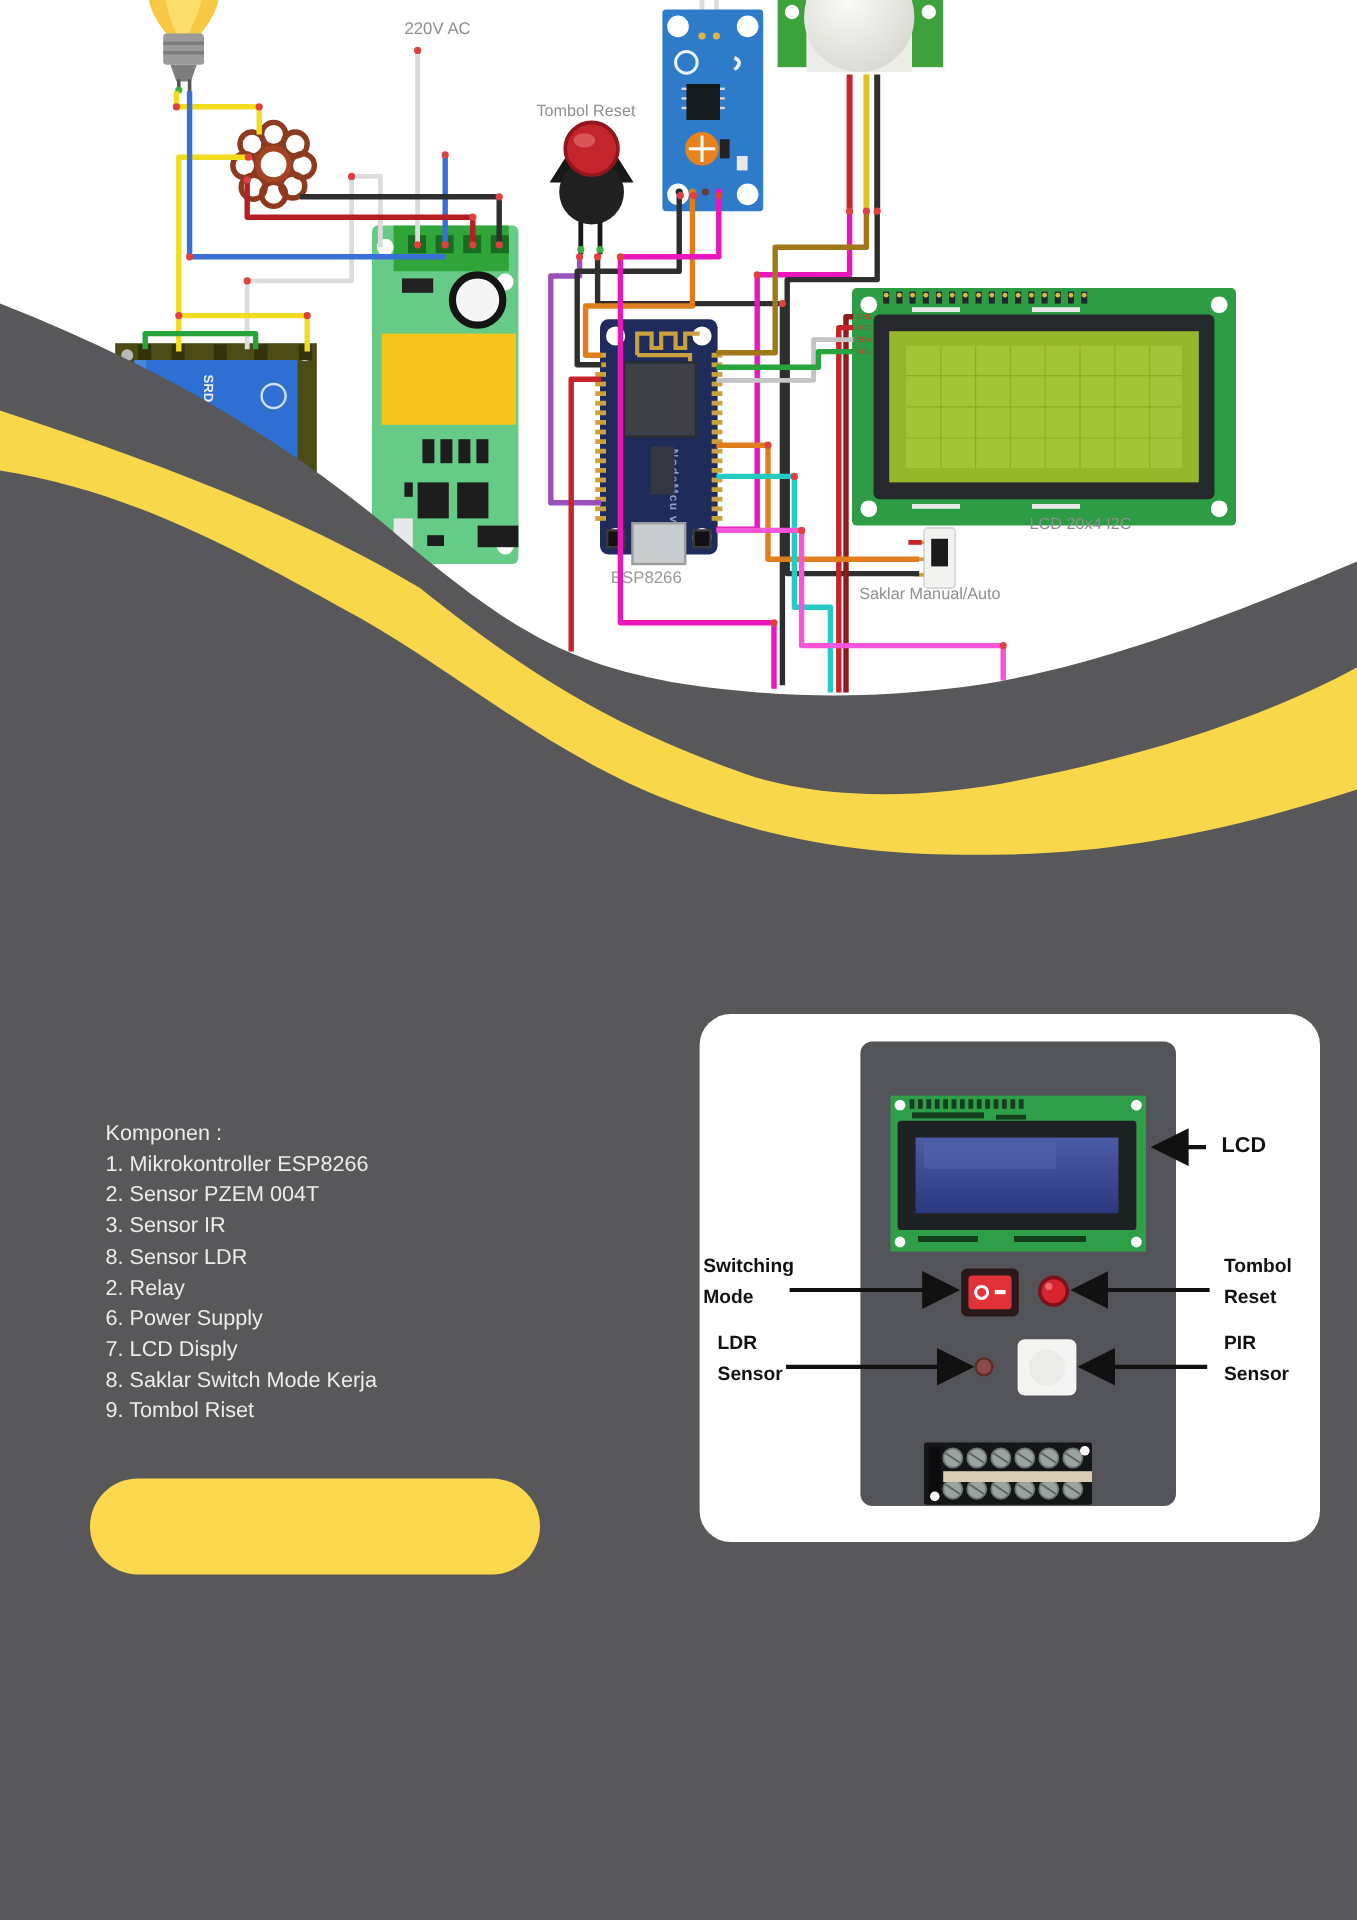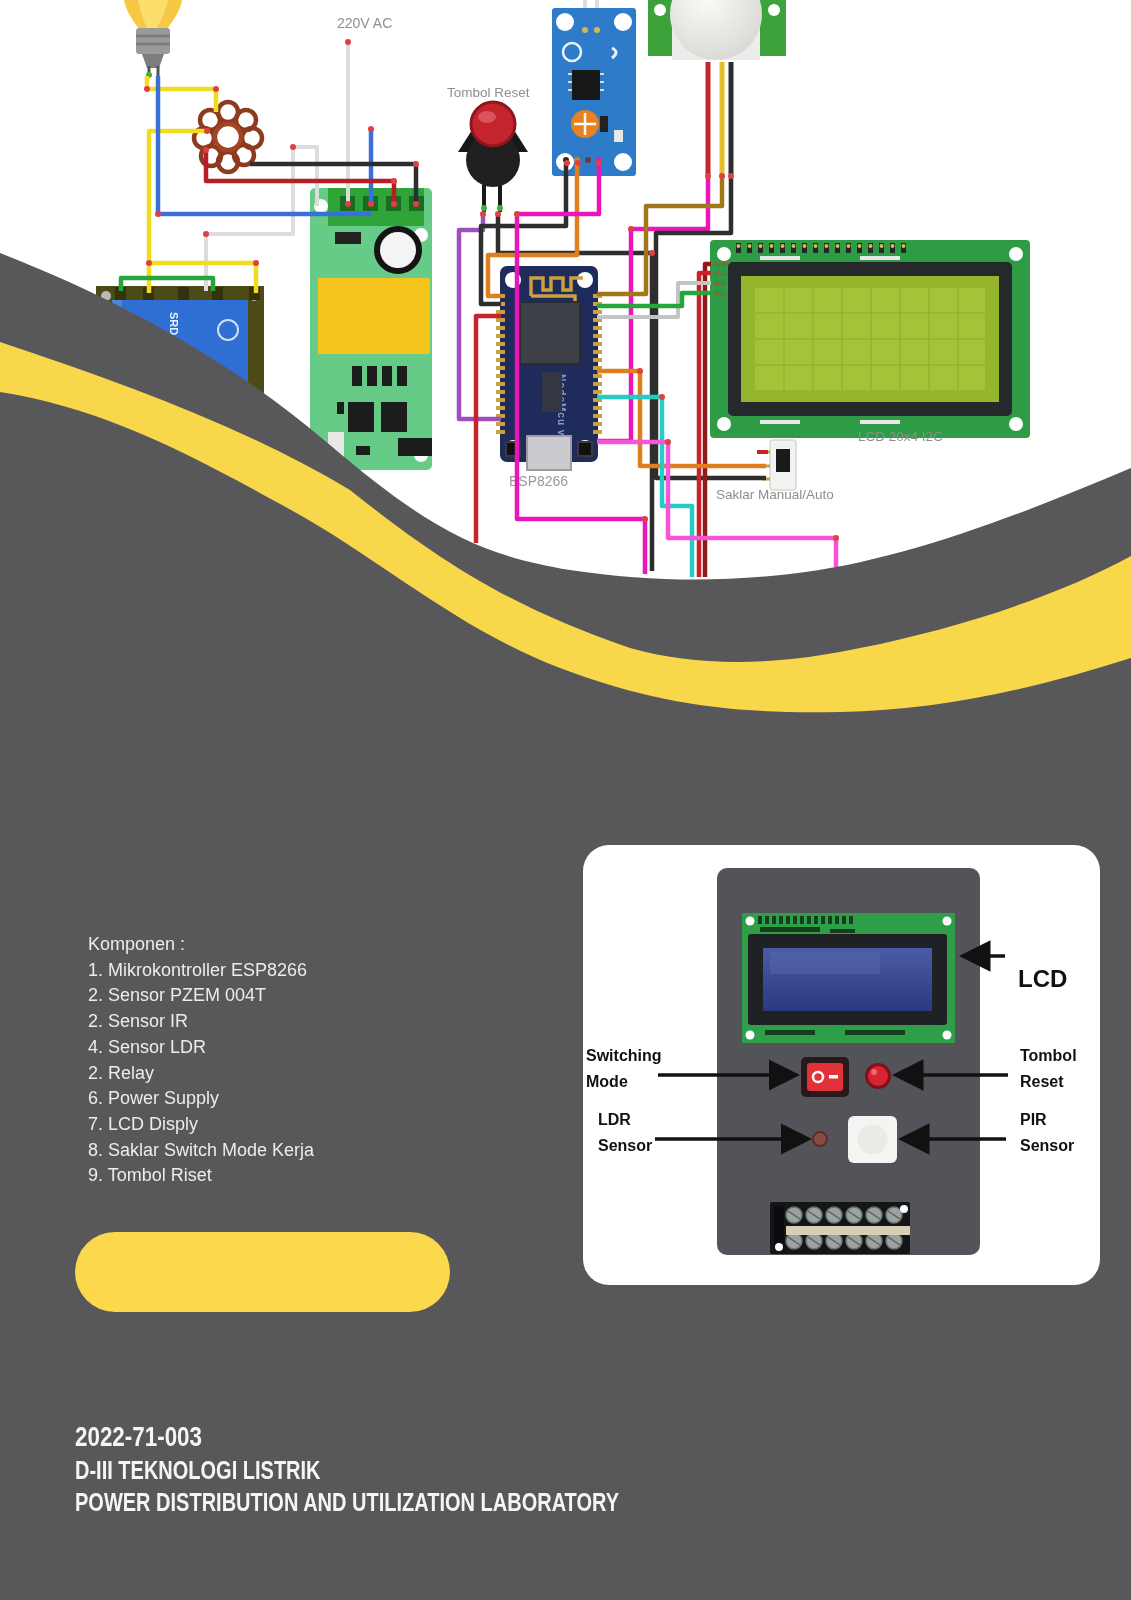--- a/index.html
+++ b/index.html
@@ -21,21 +21,21 @@
   .komp div{white-space:nowrap;}
   
   .pill{left:75px;top:1232px;width:375px;height:80px;border-radius:40px;background:#fbd84c;}
   
   .footer{left:75px;top:1420px;color:#f5f5f5;}
   .footer-line{font-weight:700;transform:scaleX(.8);transform-origin:left center;white-space:nowrap;}
   .f1{font-size:28px;line-height:34px;}
   .f2{font-size:25px;line-height:32px;}
   
   .plabel{color:#111;font-weight:700;font-size:16px;line-height:26px;}
-  .plabel.big{font-size:24px;margin-top:25px;}
+  .plabel.big{font-size:18px;}
 </style>
 </head>
 <body>
 
 <div class="page">
 
 <svg class="bg-svg" viewBox="0 0 1131 1600">
   <defs>
     <marker id="ah" markerWidth="9" markerHeight="9" refX="7" refY="4.5" orient="auto">
       <path d="M0,0 L9,4.5 L0,9 Z" fill="#111"></path>
@@ -505,36 +505,31 @@
       <line x1="1006" y1="1139" x2="905" y2="1139" marker-end="url(#ah)"></line>
     </g>
   </g>
 </svg>
 
 
   <div class="abs komp">
     <div>Komponen :</div>
     <div>1. Mikrokontroller ESP8266</div>
     <div>2. Sensor PZEM 004T</div>
-    <div>2. Sensor IR</div>
-    <div>4. Sensor LDR</div>
+    <div>3. Sensor IR</div>
+    <div>8. Sensor LDR</div>
     <div>2. Relay</div>
     <div>6. Power Supply</div>
     <div>7. LCD Disply</div>
     <div>8. Saklar Switch Mode Kerja</div>
     <div>9. Tombol Riset</div>
   </div>
 
   <div class="abs pill"></div>
 
   <div class="abs plabel big" style="left:1018px;top:941px;">LCD</div>
   <div class="abs plabel" style="left:586px;top:1043px;width:100px;">Switching Mode</div>
   <div class="abs plabel" style="left:1020px;top:1043px;width:85px;">Tombol Reset</div>
   <div class="abs plabel" style="left:598px;top:1107px;width:70px;">LDR Sensor</div>
   <div class="abs plabel" style="left:1020px;top:1107px;width:70px;">PIR Sensor</div>
 
-  <div class="abs footer">
-    <div class="footer-line f1">2022-71-003</div>
-    <div class="footer-line f2">D-III TEKNOLOGI LISTRIK</div>
-    <div class="footer-line f2">POWER DISTRIBUTION AND UTILIZATION LABORATORY</div>
-  </div>
 
 </div>
 
 </body></html>

